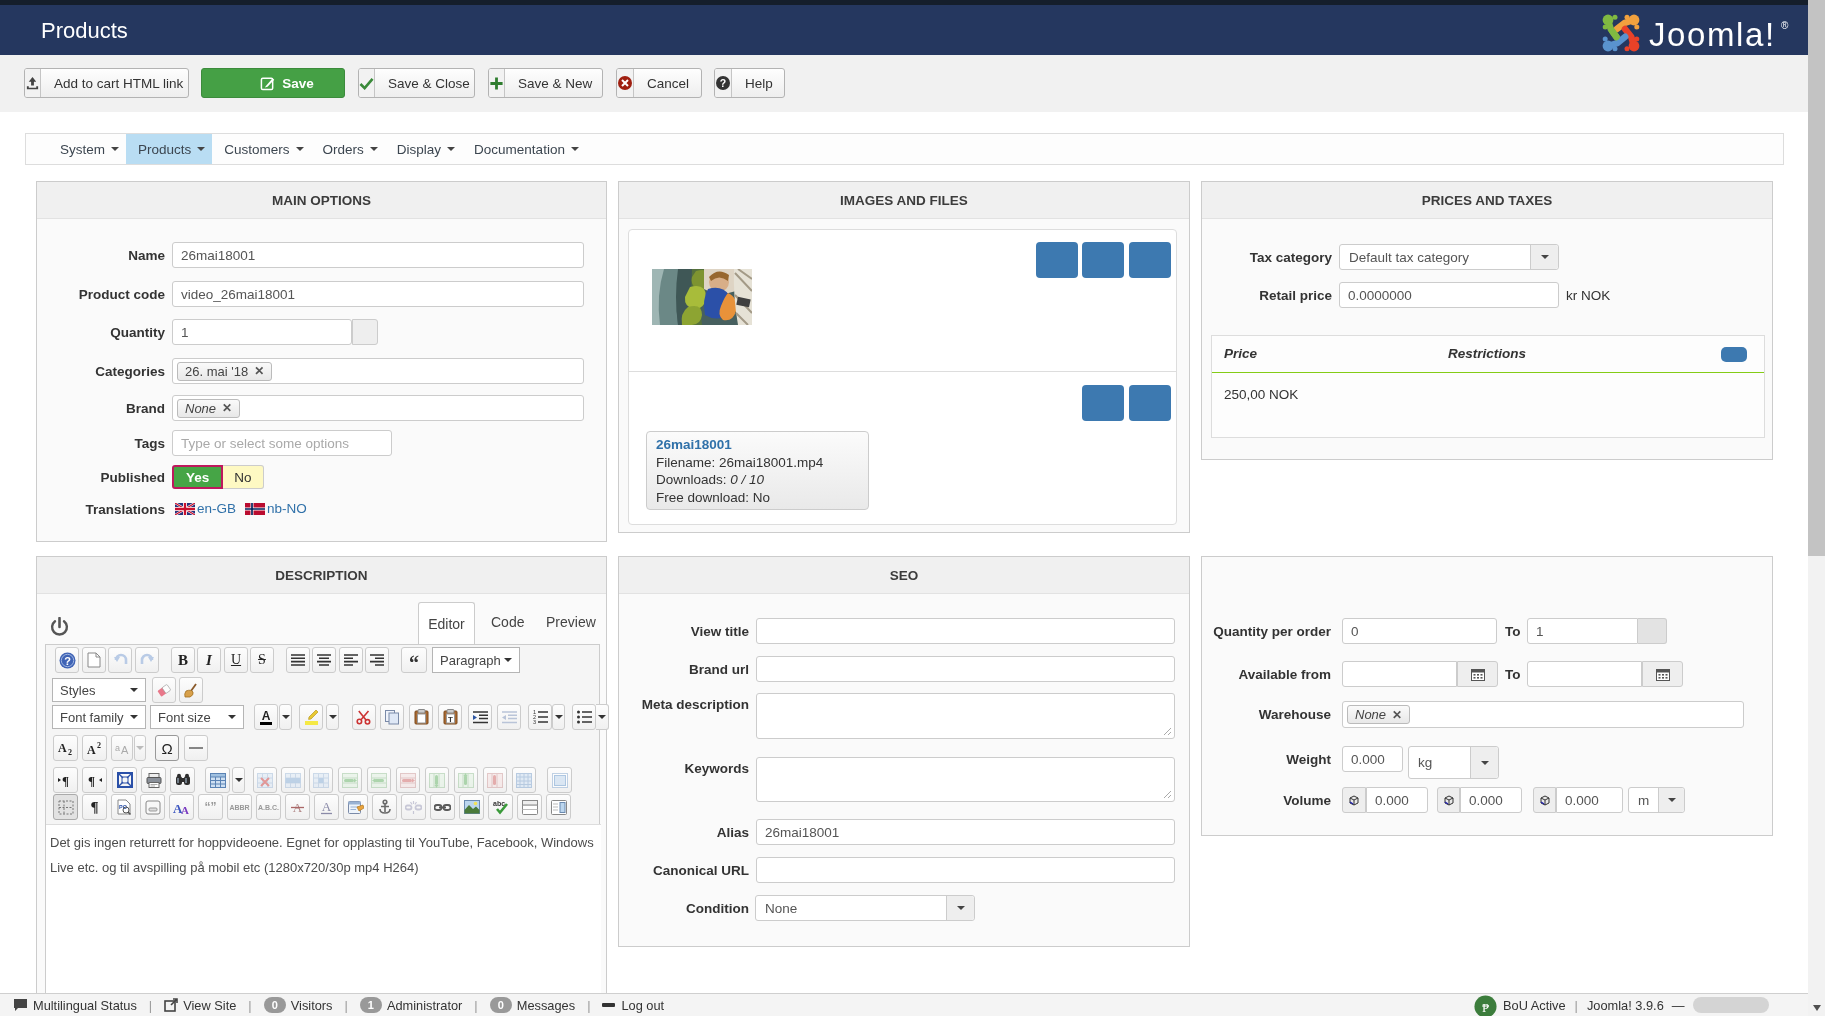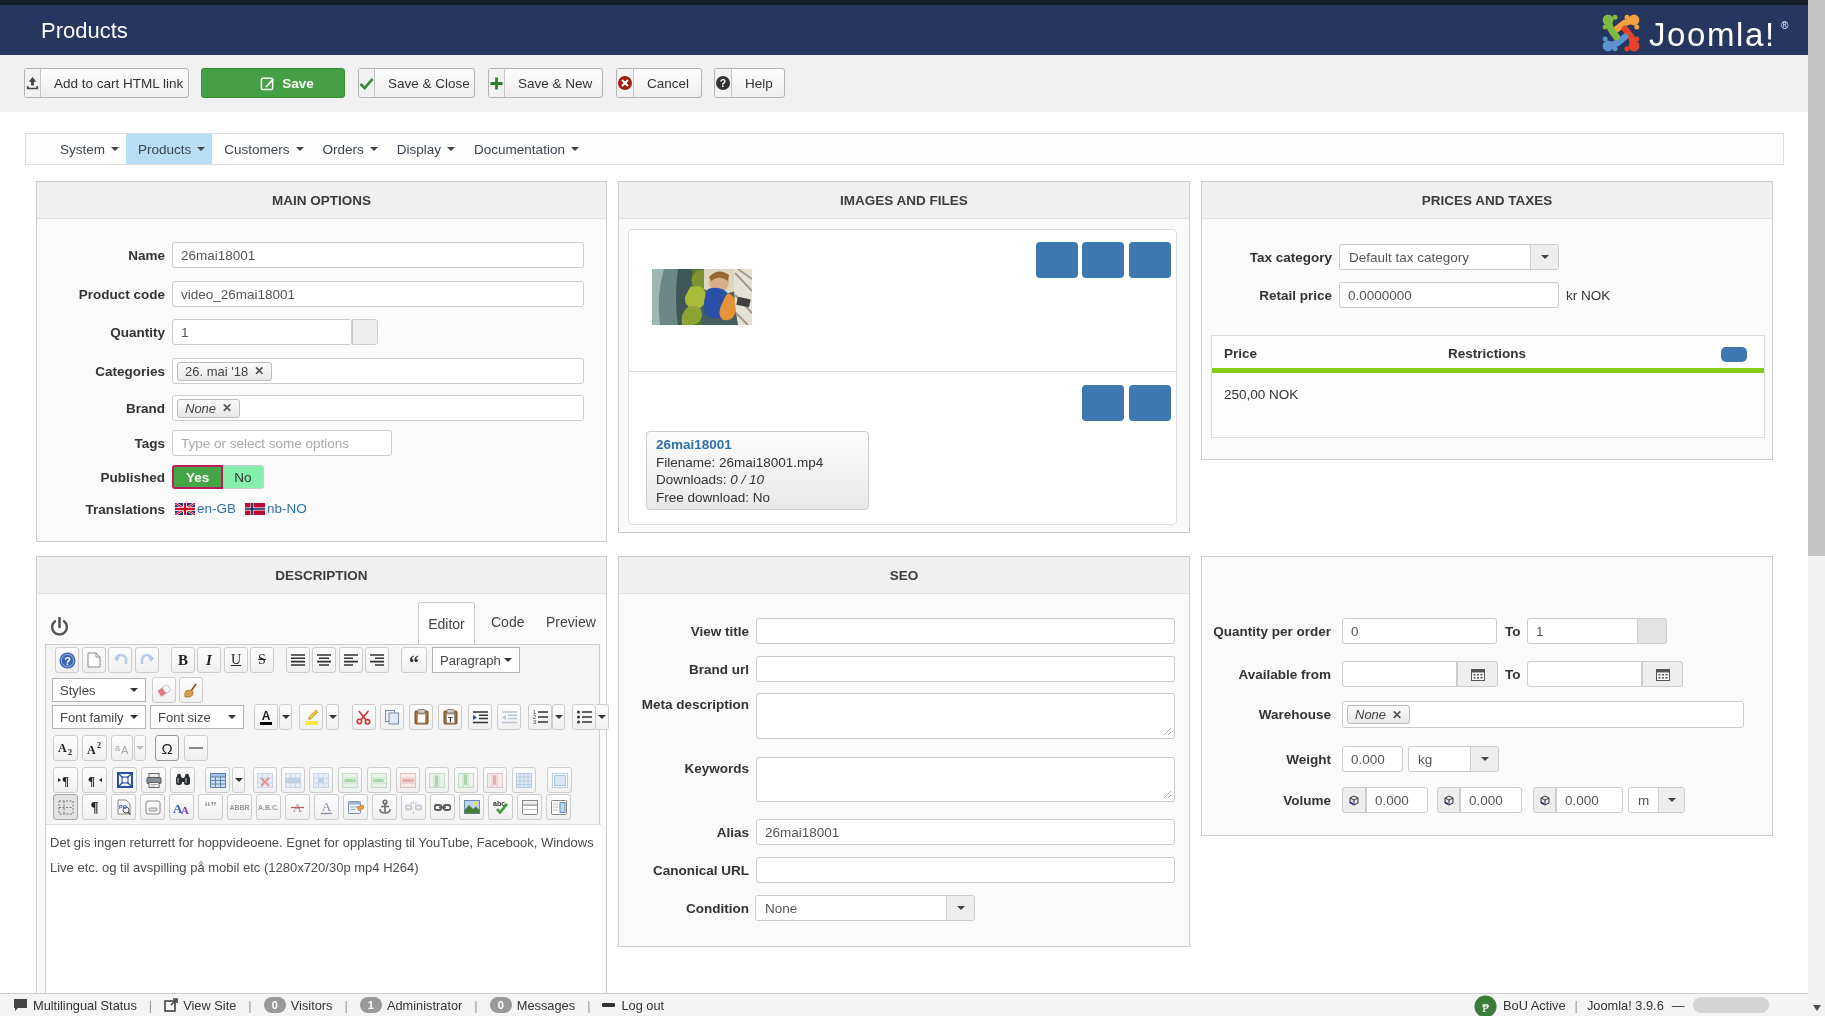--- a/index.html
+++ b/index.html
@@ -160,21 +160,21 @@
       <span class="chip">
         <i>None</i> 
         <span class="x">✕</span>
       </span>
     </div>
   <div class="lbl" style="right:441px;top:254px;">Tags</div>
   <div class="inp ph" style="left:135px;top:248px;width:220px;height:26px;">Type or select some options</div>
   <div class="lbl" style="right:441px;top:288px;">Published</div>
   <div class="abs" style="left:135px;top:283px;display:flex;">
     <span style="background:#46a546;color:#fff;font-weight:bold;font-size:13.5px;height:24px;display:flex;align-items:center;padding:0 12px;border:2px solid #be185d;border-radius:3px 0 0 3px;">Yes</span>
-    <span style="background:#86efac;color:#333;font-size:13.5px;height:24px;display:flex;align-items:center;padding:0 11px;border:1px solid #ccc;border-left:none;border-radius:0 3px 3px 0;">No</span>
+    <span style="background:#fef9c3;color:#333;font-size:13.5px;height:24px;display:flex;align-items:center;padding:0 11px;border:1px solid #ccc;border-left:none;border-radius:0 3px 3px 0;">No</span>
   </div>
   <div class="lbl" style="right:441px;top:320px;">Translations</div>
   <div class="abs" style="left:138px;top:319px;font-size:13.5px;display:flex;align-items:center;gap:2px;">
     <svg width="20" height="12" viewBox="0 0 60 36">
         <rect width="60" height="36" fill="#26337c"></rect>
         <path d="M0 0 L60 36 M60 0 L0 36" stroke="#fff" stroke-width="7"></path>
         <path d="M0 0 L60 36 M60 0 L0 36" stroke="#c8102e" stroke-width="3.5"></path>
         <path d="M30 0 V36 M0 18 H60" stroke="#fff" stroke-width="12"></path>
         <path d="M30 0 V36 M0 18 H60" stroke="#c8102e" stroke-width="7"></path>
       </svg>
@@ -723,21 +723,21 @@
   <div class="selbox" style="left:137px;top:62px;width:220px;height:26px;">
       <span class="txt">Default tax category</span>
       <span class="car">
         <span class="caret"></span>
       </span>
     </div>
   <div class="lbl" style="right:440px;top:106px;">Retail price</div>
   <div class="inp" style="left:137px;top:100px;width:220px;height:26px;">0.0000000</div>
   <div class="abs" style="left:364px;top:106px;font-size:13.5px;color:#333;">kr NOK</div>
   <div class="abs" style="left:9px;top:153px;width:554px;height:103px;background:#fdfdfd;border:1px solid #ddd;">
-    <div style="height:37px;border-bottom:5px solid #84cc16;position:relative;">
+    <div style="height:37px;border-bottom:1px solid #84cc16;position:relative;font-style:italic;">
       <span style="position:absolute;left:12px;top:10px;font-weight:bold;font-size:13.5px;">Price</span>
       <span style="position:absolute;left:236px;top:10px;font-weight:bold;font-size:13.5px;">Restrictions</span>
       <span style="position:absolute;right:17px;top:11px;width:26px;height:15px;background:#3d79b0;border-radius:5px;"></span>
     </div>
     <div style="position:absolute;left:12px;top:51px;font-size:13.5px;color:#333;">250,00 NOK</div>
   </div>
 </div>
 <div id="panel-restr" class="panel" style="left:1201px;top:556px;width:572px;height:280px;">
   <div class="lbl" style="right:441px;top:67px;">Quantity per order</div>
   <div class="inp" style="left:140px;top:61px;width:155px;height:26px;">0</div>
@@ -778,21 +778,21 @@
     </div>
   <div class="lbl" style="right:441px;top:150px;margin-left:45px;">Warehouse</div>
   <div class="inp" style="left:140px;top:144px;width:402px;height:27px;padding:0 4px;">
       <span class="chip">
         <i>None</i> 
         <span class="x">✕</span>
       </span>
     </div>
   <div class="lbl" style="right:441px;top:195px;">Weight</div>
   <div class="inp" style="left:140px;top:189px;width:61px;height:26px;">0.000</div>
-  <div class="selbox" style="left:206px;top:189px;width:91px;height:26px;">
+  <div class="selbox" style="left:206px;top:189px;width:91px;height:33px;">
       <span class="txt">kg</span>
       <span class="car">
         <span class="caret"></span>
       </span>
     </div>
   <div class="lbl" style="right:441px;top:236px;">Volume</div>
   <div class="graybtn" style="left:140px;top:230px;width:24px;height:26px;border-radius:3px 0 0 3px;">
       <svg width="12" height="12" viewBox="0 0 12 12">
         <path d="M2 4 L6 2 L10 4 L10 9 L6 11 L2 9 Z" fill="#e9e9e9" stroke="#333"></path>
         <path d="M2 4 L6 6 L10 4 M6 6 V11" stroke="#333" fill="none"></path>

